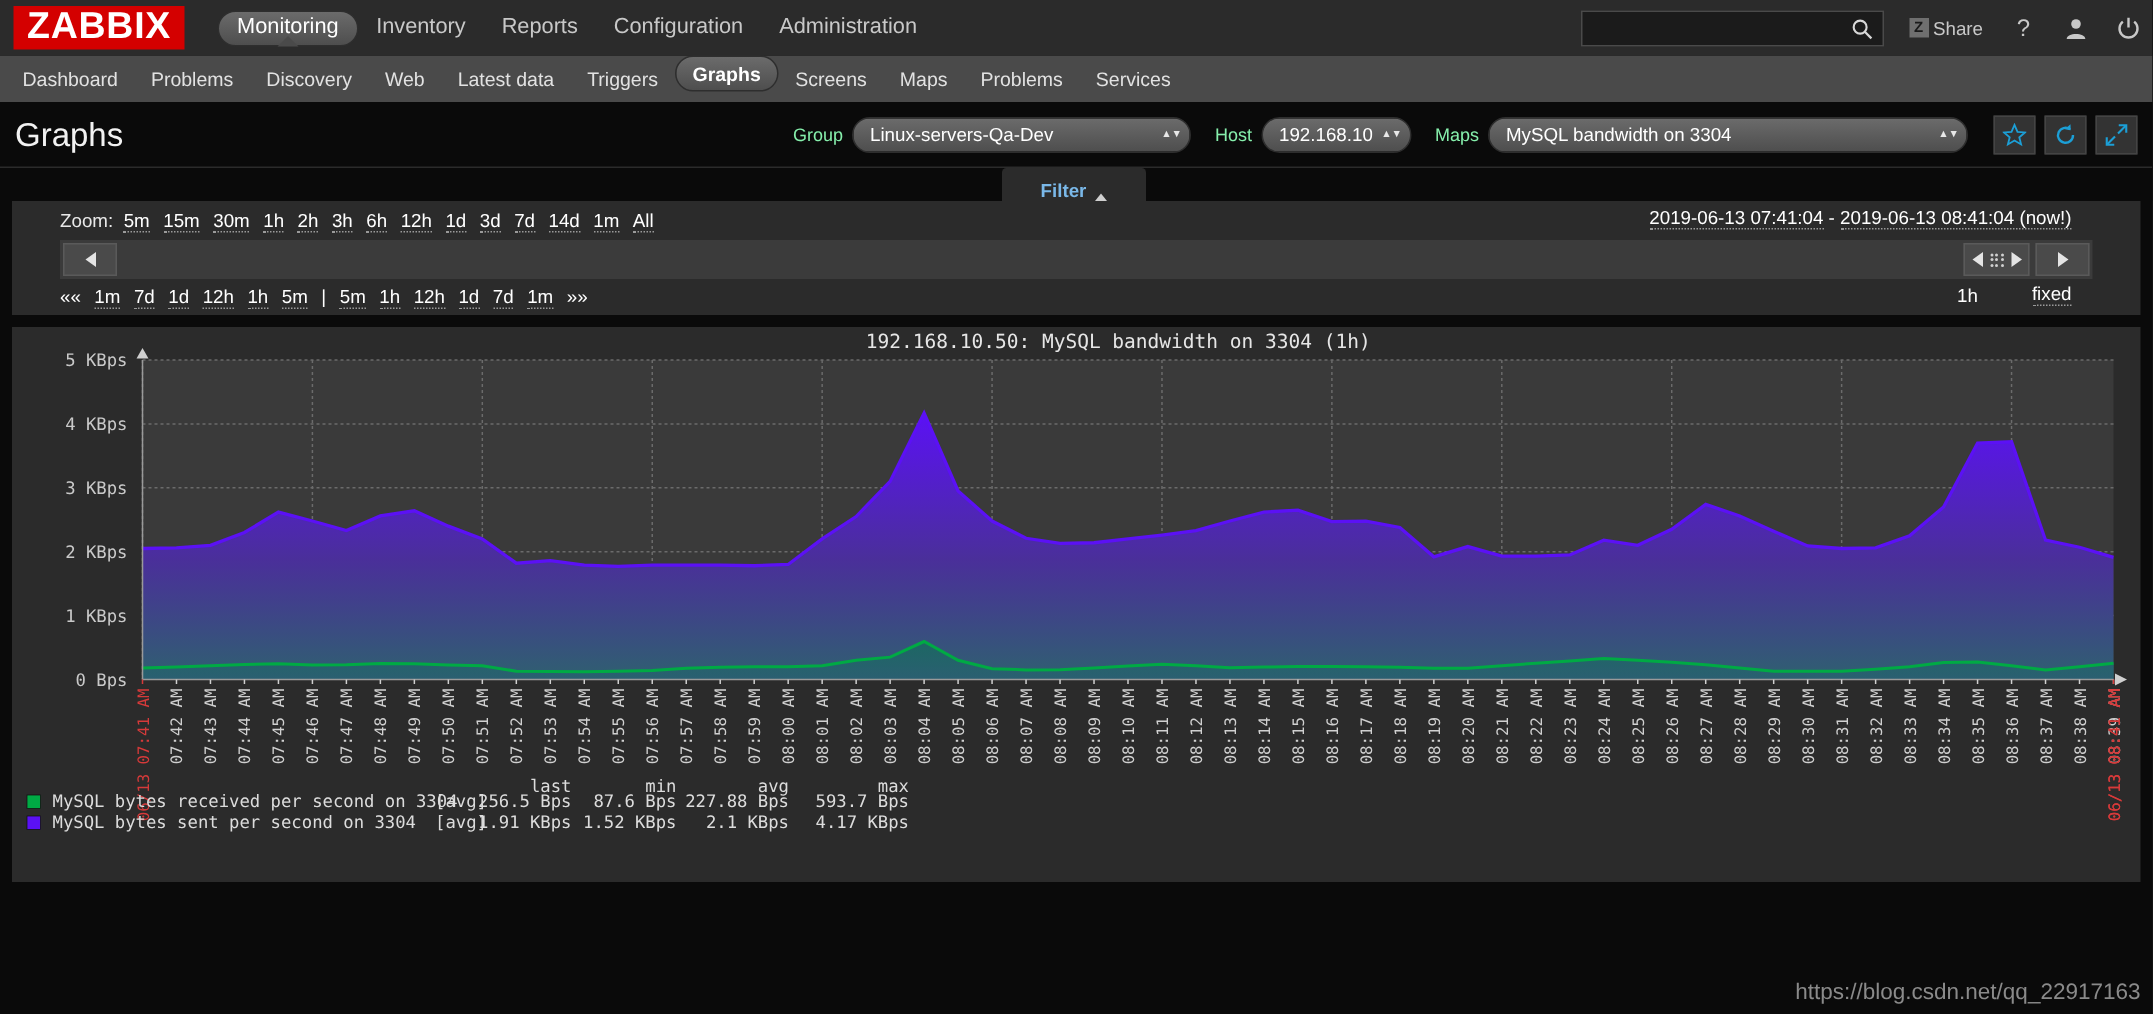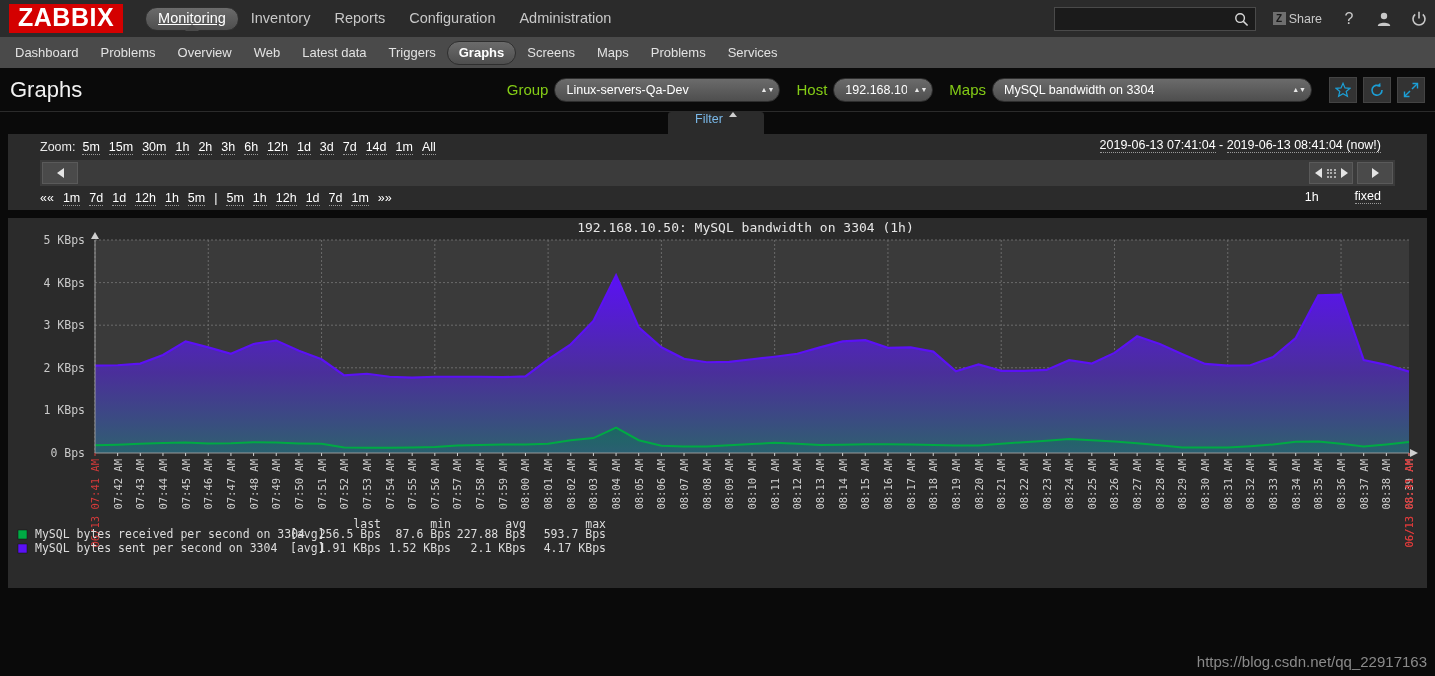--- a/index.html
+++ b/index.html
@@ -21,21 +21,21 @@
     font-size: 25px; font-weight: 700; letter-spacing: 0.5px;
     padding: 1px 9px 3px 9px; margin-left: 9px;
     line-height: 1.0;
     font-family: "Liberation Sans", sans-serif;
   }
   .mainmenu { display: flex; align-items: center; margin-left: 22px; height: 37px; }
   .mainmenu .mi {
     color: #c8c8c8; font-size: 14.5px; padding: 0 12px;
     line-height: 37px; cursor: pointer; position: relative;
   }
-  .mainmenu .mi.sel { color: #ffffff; text-decoration: underline; }
+  .mainmenu .mi.sel { color: #ffffff; }
   .mainmenu .mi.sel::after {
     content: ""; position: absolute; left: 50%; bottom: -1px;
     transform: translateX(-50%);
     border-left: 7px solid transparent; border-right: 7px solid transparent;
     border-bottom: 7px solid #4a4a4a;
   }
   .topright {
     position: absolute; right: 8px; top: 0; height: 37px;
     display: flex; align-items: center; gap: 0px;
   }
@@ -58,40 +58,40 @@
   .zbadge {
     background: #6f6f6f; color: #1a1a1a; font-weight: bold;
     font-size: 10px; width: 13px; height: 13px;
     display: flex; align-items: center; justify-content: center;
   }
   .ticon { margin-left: 19px; cursor: pointer; color: #c8c8c8; display: flex; align-items: center; }
 
   
   .subbar {
     height: 31px; background: #4a4a4a;
-    display: flex; align-items: center; padding-left: 4px;
+    display: flex; padding-left: 4px;
   }
   .subbar .si {
     color: #e2e2e2; font-size: 13px; padding: 0 11px;
     line-height: 31px; cursor: pointer;
   }
   .subbar .si.sel { color: #ffffff; font-weight: bold; }
 
   
   .pagehead {
     height: 44px; background: #0a0a0a; position: relative;
     display: flex; align-items: center; border-bottom: 1px solid #2b2b2b;
   }
   .pagetitle {
     color: #f2f2f2; font-size: 22px; margin-left: 10px; font-weight: 400;
   }
   .controls {
     position: absolute; right: 10px; display: flex; align-items: center; gap: 0;
   }
-  .ctl-label { color: #84cc16; font-size: 15px; margin-right: 6px; }
+  .ctl-label { color: #86efac; font-size: 12px; margin-right: 6px; }
   .sel {
     height: 24px; background: linear-gradient(#6b6b6b, #4e4e4e);
     border: 1px solid #2e2e2e; border-radius: 12px;
     color: #ffffff; font-size: 12.5px;
     display: flex; align-items: center; padding: 0 5px 0 11px;
     cursor: pointer; position: relative;
   }
   .sel .txt { flex: 1; white-space: nowrap; overflow: hidden; }
   .sel .arr {
     margin-left: 6px; display: flex; flex-direction: column; gap: 2px;
@@ -107,22 +107,23 @@
     cursor: pointer; margin-left: 6px; color: #1c9fd6;
   }
 
   
   .filterrow {
     height: 22px; background: #0a0a0a; position: relative;
   }
   .filtertab {
     position: absolute; left: 668px; top: 0; width: 96px; height: 22px;
     background: #2b2b2b; border-radius: 3px 3px 0 0;
-    display: flex; align-items: flex-start; justify-content: center; gap: 6px;
+    display: flex; align-items: flex-end; justify-content: center; gap: 6px;
     cursor: pointer;
+    font-weight: bold;
   }
   .filtertab .lbl { color: #7ab8e8; font-size: 12.5px; }
   .filtertab .car {
     width: 0; height: 0; border-left: 4px solid transparent;
     border-right: 4px solid transparent; border-bottom: 5px solid #cfcfcf;
   }
 
   
   .timepanel {
     background: #2b2b2b; margin: 0 8px; position: relative;
@@ -230,21 +231,21 @@
         <path d="M4.2 3.4 A6 6 0 1 0 11.8 3.4" fill="none" stroke="#c8c8c8" stroke-width="1.6"></path>
         <line x1="8" y1="0.8" x2="8" y2="7.4" stroke="#c8c8c8" stroke-width="1.6"></line>
       </svg>
     </div>
   </div>
 </div>
 
 <div class="subbar">
   <div class="si">Dashboard</div>
   <div class="si">Problems</div>
-  <div class="si">Overview</div>
+  <div class="si">Discovery</div>
   <div class="si">Web</div>
   <div class="si">Latest data</div>
   <div class="si">Triggers</div>
   <div class="si sel">Graphs</div>
   <div class="si">Screens</div>
   <div class="si">Maps</div>
   <div class="si">Problems</div>
   <div class="si">Services</div>
 </div>
 

